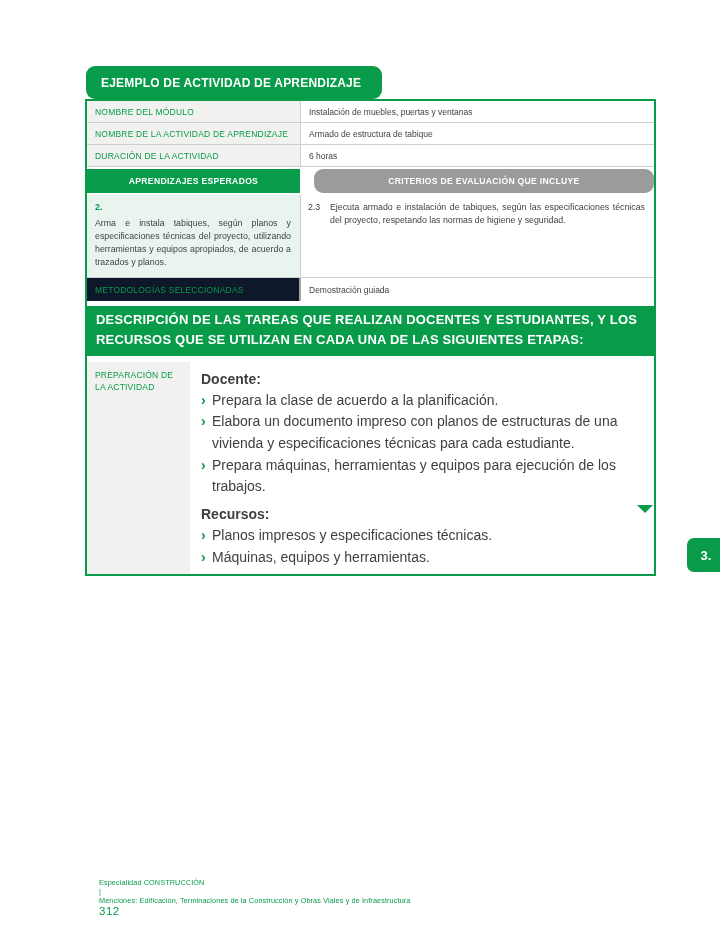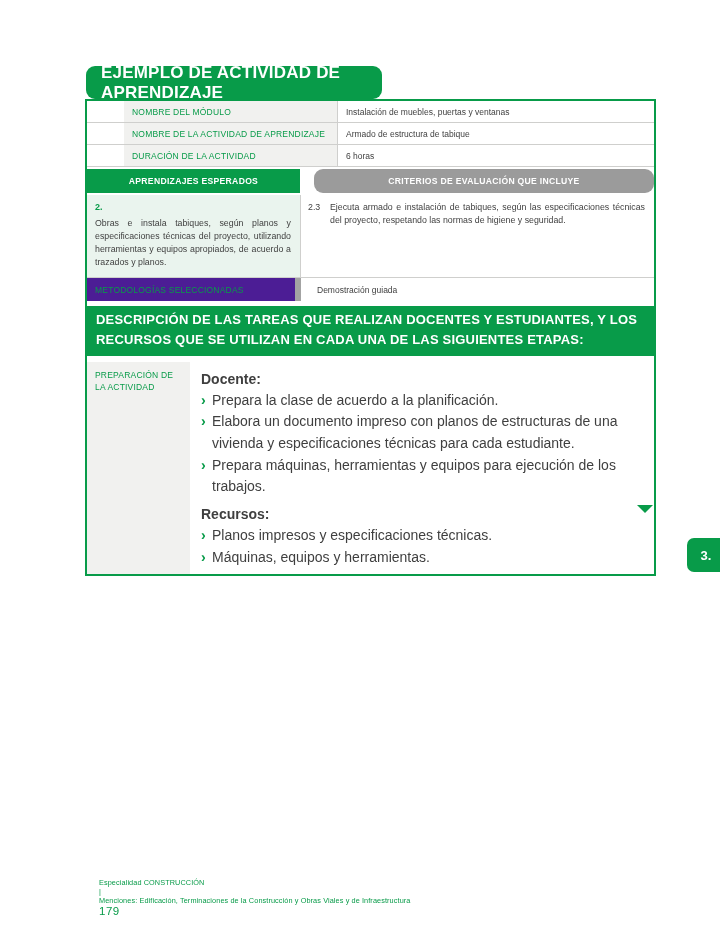--- a/index.html
+++ b/index.html
@@ -4,30 +4,30 @@
 <style>
   * { margin:0; padding:0; box-sizing:border-box; }
   html,body { width:720px; height:932px; background:#ffffff;
               font-family:"Liberation Sans", sans-serif; }
   body { position:relative; overflow:hidden; color:#3f3f3f; }
 
   .title-box {
     position:absolute; left:86px; top:66px; width:296px; height:33px;
     background:#089b49; border-radius:9px;
     display:flex; align-items:center; padding:0 0 0 15px;
-    color:#fff; font-weight:bold; font-size:17px; letter-spacing:0.2px;
+    color:#fff; font-weight:bold; font-size:12px; letter-spacing:0.2px;
   }
 
   .main-table {
     position:absolute; left:85px; top:99px; width:571px;
     border:2px solid #089b49; background:#fff;
   }
 
   
-  .info-row { display:flex; border-bottom:1px solid #cfcfcd; height:22px;padding-left:37px; }
+  .info-row { display:flex; border-bottom:1px solid #cfcfcd; height:22px; }
   .info-label {
     width:214px; background:#f1f1ef; color:#089b49;
     border-right:1px solid #cfcfcd;
     font-size:8.5px; letter-spacing:0.2px;
     display:flex; align-items:center; padding:0 6px 0 8px;
   }
   .info-value { flex:1; font-size:8.5px; display:flex; align-items:center; padding:0 8px; }
   .info-rows div.info-row:first-of-type .info-value { font-weight:normal; }
 
   
@@ -48,24 +48,24 @@
   .oa-number { color:#089b49; font-weight:bold; font-size:9px; display:block; margin-bottom:2px; }
   .oa-text { text-align:justify; display:block; }
   .criteria-cell { flex:1; padding:6px 9px 8px 7px; }
   .criterion { display:flex; font-size:8.8px; line-height:1.5; }
   .criterion-number { width:18px; flex:none; }
   .criterion-text { flex:1; text-align:justify; padding-left:4px; }
 
   
   .metho-row { display:flex; border-top:1px solid #cfcfcd; height:24px; }
   .metho-label {
-    width:214px; background:#4c1d95; color:#089b49; border-right:6px solid #a3a3a3;
+    width:214px; background:#0f172a; color:#089b49; border-right:2px solid #a3a3a3;
     font-size:8.5px; letter-spacing:0.2px; display:flex; align-items:center; padding:0 8px;
   }
-  .metho-value { flex:1; font-size:8.5px; display:flex; align-items:center; padding:0 8px;margin-left:8px; }
+  .metho-value { flex:1; font-size:8.5px; display:flex; align-items:center; padding:0 8px; }
 
   
   .description-band {
     margin:5px 0 6px 0; background:#089b49; color:#fff;
     font-weight:bold; font-size:13px; line-height:1.55;
     padding:4px 12px 5px 9px; letter-spacing:0.2px;
   }
 
   
   .prep-row { display:flex; min-height:152px; }
@@ -133,21 +133,21 @@
     </div>
 
   <div class="split-header">
     <div class="hdr hdr-left">APRENDIZAJES ESPERADOS</div>
     <div class="hdr hdr-right">CRITERIOS DE EVALUACIÓN QUE INCLUYE</div>
   </div>
 
   <div class="body-row">
     <div class="oa-cell">
       <span class="oa-number">2.</span>
-      <span class="oa-text">Obras e instala tabiques, según planos y especificaciones técnicas del proyecto, utilizando herramientas y equipos apropiados, de acuerdo a trazados y planos.</span>
+      <span class="oa-text">Arma e instala tabiques, según planos y especificaciones técnicas del proyecto, utilizando herramientas y equipos apropiados, de acuerdo a trazados y planos.</span>
     </div>
     <div class="criteria-cell">
 
 
         <div class="criterion">
           <span class="criterion-number">2.3</span>
           <span class="criterion-text">Ejecuta armado e instalación de tabiques, según las especificaciones técnicas del proyecto, respetando las normas de higiene y seguridad.</span>
         </div>
       </div>
   </div>
@@ -203,14 +203,14 @@
 <div class="cont-arrow"></div>
 
 <div class="section-tab">
   <span>3.</span>
 </div>
 
 <div class="footer">
   <span>Especialidad CONSTRUCCIÓN</span>
   <span class="sep">|</span>
   <span>Menciones: Edificación, Terminaciones de la Construcción y Obras Viales y de Infraestructura</span>
-  <span class="page-num">179</span>
+  <span class="page-num">312</span>
 </div>
 
 </body></html>

